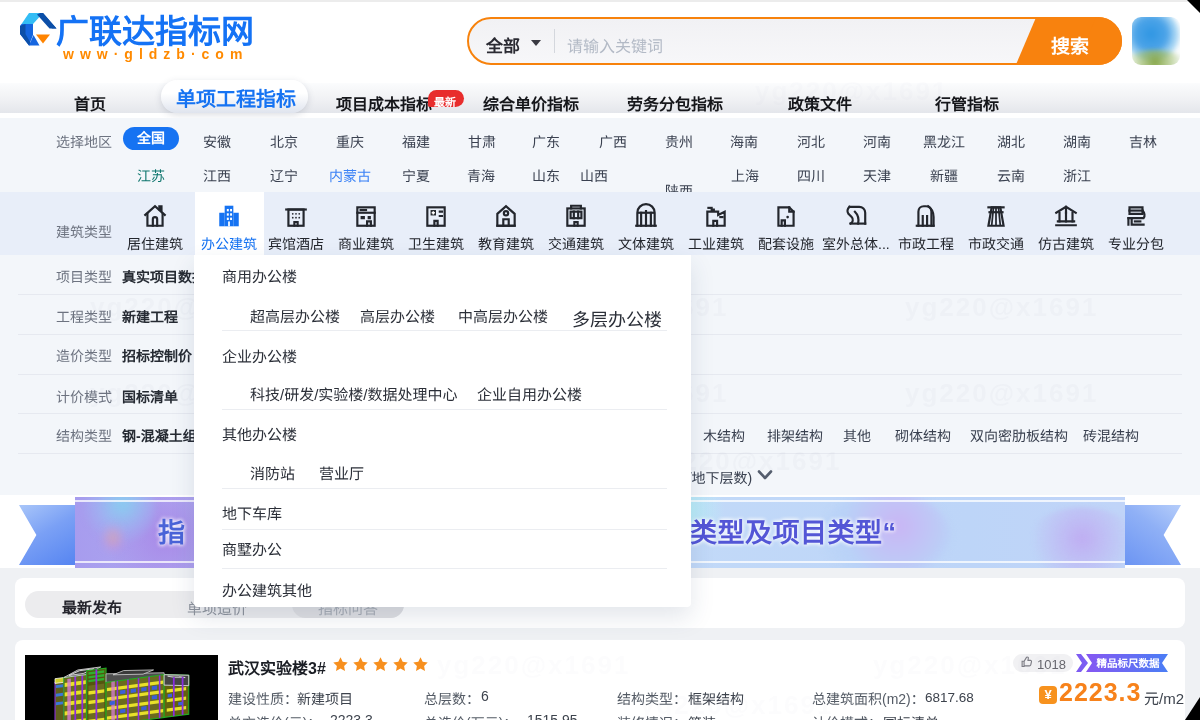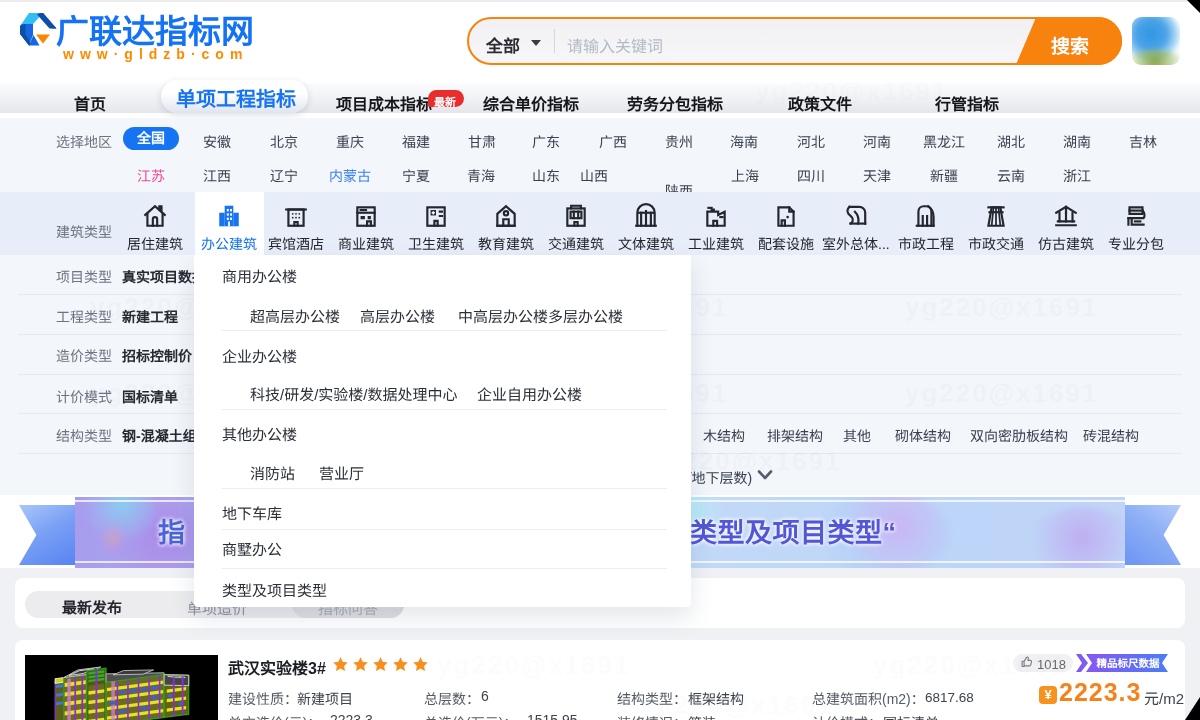--- a/index.html
+++ b/index.html
@@ -70,21 +70,21 @@
 <div class="abs cjk" style="left:532px;top:131px;font-size:14px;color:#3a4150;">广东</div>
 <div class="abs cjk" style="left:599px;top:131px;font-size:14px;color:#3a4150;">广西</div>
 <div class="abs cjk" style="left:665px;top:131px;font-size:14px;color:#3a4150;">贵州</div>
 <div class="abs cjk" style="left:730px;top:131px;font-size:14px;color:#3a4150;">海南</div>
 <div class="abs cjk" style="left:797px;top:131px;font-size:14px;color:#3a4150;">河北</div>
 <div class="abs cjk" style="left:863px;top:131px;font-size:14px;color:#3a4150;">河南</div>
 <div class="abs cjk" style="left:923px;top:131px;font-size:14px;color:#3a4150;">黑龙江</div>
 <div class="abs cjk" style="left:997px;top:131px;font-size:14px;color:#3a4150;">湖北</div>
 <div class="abs cjk" style="left:1063px;top:131px;font-size:14px;color:#3a4150;">湖南</div>
 <div class="abs cjk" style="left:1129px;top:131px;font-size:14px;color:#3a4150;">吉林</div>
-  <div class="abs cjk" style="left:137px;top:165px;font-size:14px;color:#ec4899;">江苏</div>
+  <div class="abs cjk" style="left:137px;top:165px;font-size:14px;color:#0f766e;">江苏</div>
 <div class="abs cjk" style="left:203px;top:165px;font-size:14px;color:#3a4150;">江西</div>
 <div class="abs cjk" style="left:270px;top:165px;font-size:14px;color:#3a4150;">辽宁</div>
 <div class="abs cjk" style="left:329px;top:165px;font-size:14px;color:#3b82f6;">内蒙古</div>
 <div class="abs cjk" style="left:402px;top:165px;font-size:14px;color:#3a4150;">宁夏</div>
 <div class="abs cjk" style="left:467px;top:165px;font-size:14px;color:#3a4150;">青海</div>
 <div class="abs cjk" style="left:532px;top:165px;font-size:14px;color:#3a4150;">山东</div>
 <div class="abs cjk" style="left:580px;top:165px;font-size:14px;color:#3a4150;">山西</div>
 <div class="abs cjk" style="left:665px;top:180px;font-size:14px;color:#3a4150;">陕西</div>
 <div class="abs cjk" style="left:731px;top:165px;font-size:14px;color:#3a4150;">上海</div>
 <div class="abs cjk" style="left:797px;top:165px;font-size:14px;color:#3a4150;">四川</div>
@@ -407,31 +407,31 @@
 
   <div class="abs" style="left:437px;top:650px;font-size:26px;font-weight:700;color:rgba(110,120,150,0.02);letter-spacing:2px;">yg220@x1691</div>
   <div class="abs" style="left:873px;top:650px;font-size:26px;font-weight:700;color:rgba(110,120,150,0.02);letter-spacing:2px;">yg220@x1691</div>
   <div class="abs" style="left:640px;top:690px;font-size:26px;font-weight:700;color:rgba(110,120,150,0.02);letter-spacing:2px;">yg220@x1691</div>
 
   <div class="abs" id="panel" style="left:194px;top:255px;width:497px;height:352px;background:#fff;border-radius:0 0 4px 4px;box-shadow:0 10px 24px rgba(40,60,100,0.13);">
       <div class="abs cjk" style="left:28px;top:10px;font-size:15px;color:#2b2f38;">商用办公楼</div>
 <div class="abs cjk" style="left:56px;top:50px;font-size:15px;color:#2b2f38;">超高层办公楼</div>
 <div class="abs cjk" style="left:166px;top:50px;font-size:15px;color:#2b2f38;">高层办公楼</div>
 <div class="abs cjk" style="left:264px;top:50px;font-size:15px;color:#2b2f38;">中高层办公楼</div>
-<div class="abs cjk" style="left:354px;top:50px;font-size:15px;color:#2b2f38;text-align:right;">多层办公楼</div>
+<div class="abs cjk" style="left:378px;top:50px;font-size:18px;color:#2b2f38;text-align:right;">多层办公楼</div>
 <div class="abs" style="left:28px;top:75px;width:445px;height:1px;background:#ebedf1;"></div>
 <div class="abs cjk" style="left:28px;top:90px;font-size:15px;color:#2b2f38;">企业办公楼</div>
 <div class="abs cjk" style="left:56px;top:128px;font-size:15px;color:#2b2f38;">科技/研发/实验楼/数据处理中心</div>
 <div class="abs cjk" style="left:283px;top:128px;font-size:15px;color:#2b2f38;">企业自用办公楼</div>
 <div class="abs" style="left:28px;top:154px;width:445px;height:1px;background:#ebedf1;"></div>
 <div class="abs cjk" style="left:28px;top:168px;font-size:15px;color:#2b2f38;font-family:Liberation Serif, serif;">其他办公楼</div>
 <div class="abs cjk" style="left:56px;top:207px;font-size:15px;color:#2b2f38;">消防站</div>
 <div class="abs cjk" style="left:125px;top:207px;font-size:15px;color:#2b2f38;">营业厅</div>
 <div class="abs" style="left:28px;top:233px;width:445px;height:1px;background:#ebedf1;"></div>
 <div class="abs cjk" style="left:28px;top:247px;font-size:15px;color:#2b2f38;">地下车库</div>
 <div class="abs" style="left:28px;top:274px;width:445px;height:1px;background:#ebedf1;"></div>
 <div class="abs cjk" style="left:28px;top:283px;font-size:15px;color:#2b2f38;">商墅办公</div>
 <div class="abs" style="left:28px;top:313px;width:445px;height:1px;background:#ebedf1;"></div>
-<div class="abs cjk" style="left:28px;top:324px;font-size:15px;color:#2b2f38;">类型及项目类型</div>
+<div class="abs cjk" style="left:28px;top:324px;font-size:15px;color:#2b2f38;">办公建筑其他</div>
     </div>
 
   <div class="abs" style="left:1185px;top:697px;width:15px;height:23px;background:#000;clip-path:polygon(100% 0,100% 100%,0 100%);"></div>
 </div>
 
 </body></html>

